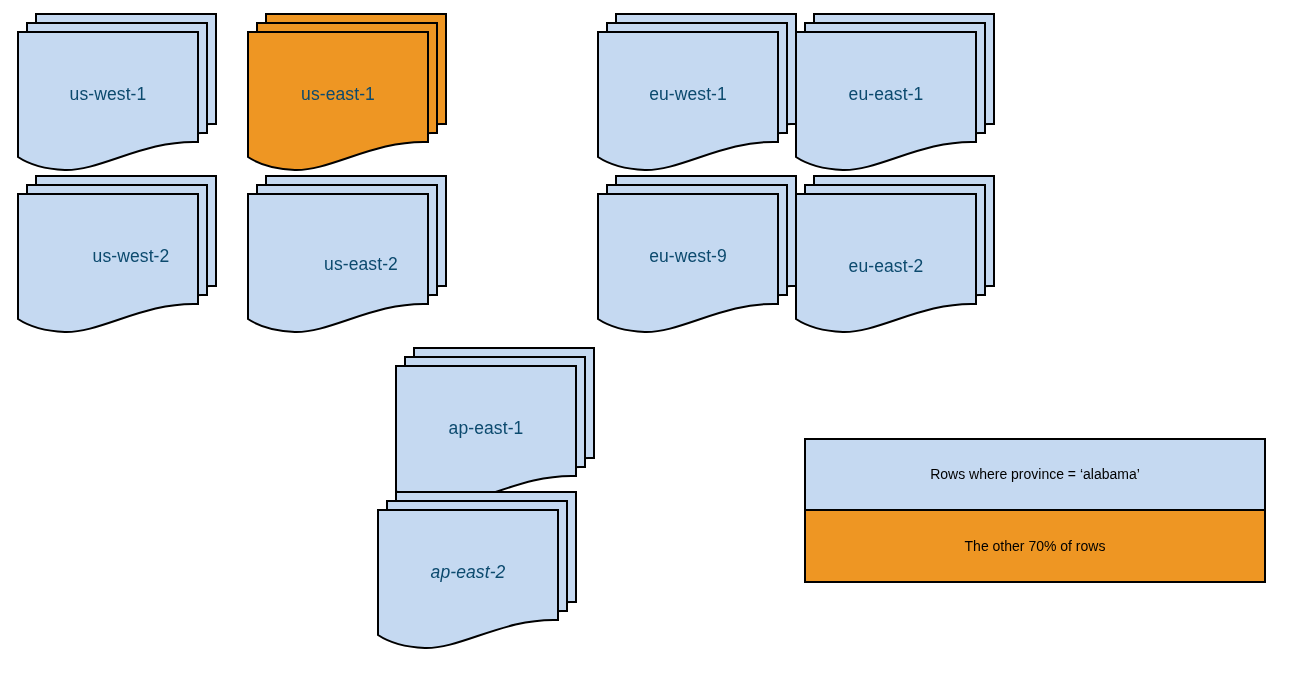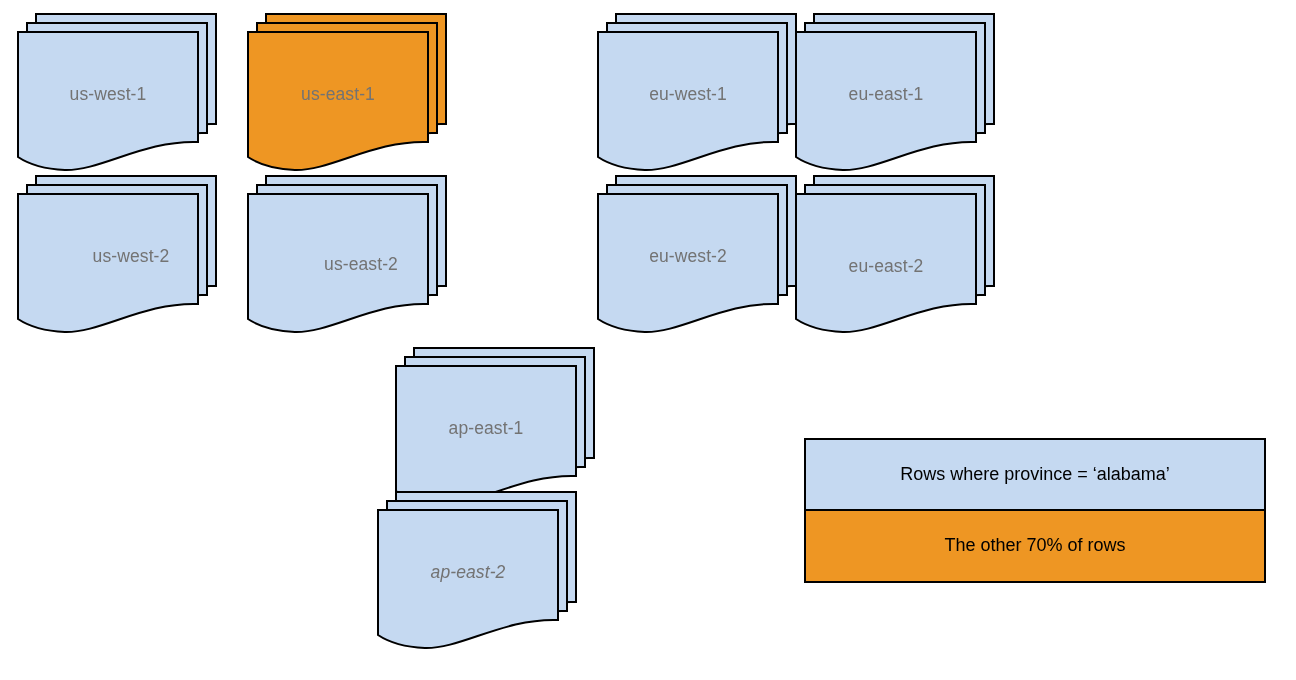--- a/index.html
+++ b/index.html
@@ -35,21 +35,21 @@
   .datastack .stack-label {
     position: absolute;
     left: 0;
     top: 0;
     width: 180px;
     height: 125px;
     display: flex;
     align-items: center;
     justify-content: center;
     font-size: 17.5px;
-    color: #737373;
+    color: #0c4a6e;
     letter-spacing: 0.1px;
     white-space: nowrap;
     pointer-events: none;
   }
 
   
   #legend {
     position: absolute;
     left: 804px;
     top: 438px;
@@ -58,21 +58,21 @@
     border: 2px solid #000000;
     box-sizing: border-box;
   }
   .legend-row {
     width: 100%;
     height: 50%;
     box-sizing: border-box;
     display: flex;
     align-items: center;
     justify-content: center;
-    font-size: 18px;
+    font-size: 14px;
     color: #000000;
     white-space: nowrap;
   }
   .legend-row.blue {
     background: #c5d9f1;
     border-bottom: 2px solid #000000;
   }
   .legend-row.orange {
     background: #ee9623;
   }
@@ -172,21 +172,21 @@
           <g transform="translate(18,0)">
             <path d="M 0,0 L 180,0 L 180,110 C 125.99999999999999,108 82.8,139 46.800000000000004,138 C 25.200000000000003,137 9,131 0,125 Z" fill="#c5d9f1" stroke="#000000" stroke-width="2" stroke-linejoin="miter"></path>
           </g>
           <g transform="translate(9,9)">
             <path d="M 0,0 L 180,0 L 180,110 C 125.99999999999999,108 82.8,139 46.800000000000004,138 C 25.200000000000003,137 9,131 0,125 Z" fill="#c5d9f1" stroke="#000000" stroke-width="2" stroke-linejoin="miter"></path>
           </g>
           <g transform="translate(0,18)">
             <path d="M 0,0 L 180,0 L 180,110 C 125.99999999999999,108 82.8,139 46.800000000000004,138 C 25.200000000000003,137 9,131 0,125 Z" fill="#c5d9f1" stroke="#000000" stroke-width="2" stroke-linejoin="miter"></path>
           </g>
         </svg>
-        <div class="stack-label" style="top: 18px;">eu-west-2</div>
+        <div class="stack-label" style="top: 18px;">eu-west-9</div>
       </div>
       <div class="datastack" style="left: 796px; top: 176px;">
         <svg viewBox="0 0 218 152">
           <g transform="translate(18,0)">
             <path d="M 0,0 L 180,0 L 180,110 C 125.99999999999999,108 82.8,139 46.800000000000004,138 C 25.200000000000003,137 9,131 0,125 Z" fill="#c5d9f1" stroke="#000000" stroke-width="2" stroke-linejoin="miter"></path>
           </g>
           <g transform="translate(9,9)">
             <path d="M 0,0 L 180,0 L 180,110 C 125.99999999999999,108 82.8,139 46.800000000000004,138 C 25.200000000000003,137 9,131 0,125 Z" fill="#c5d9f1" stroke="#000000" stroke-width="2" stroke-linejoin="miter"></path>
           </g>
           <g transform="translate(0,18)">

